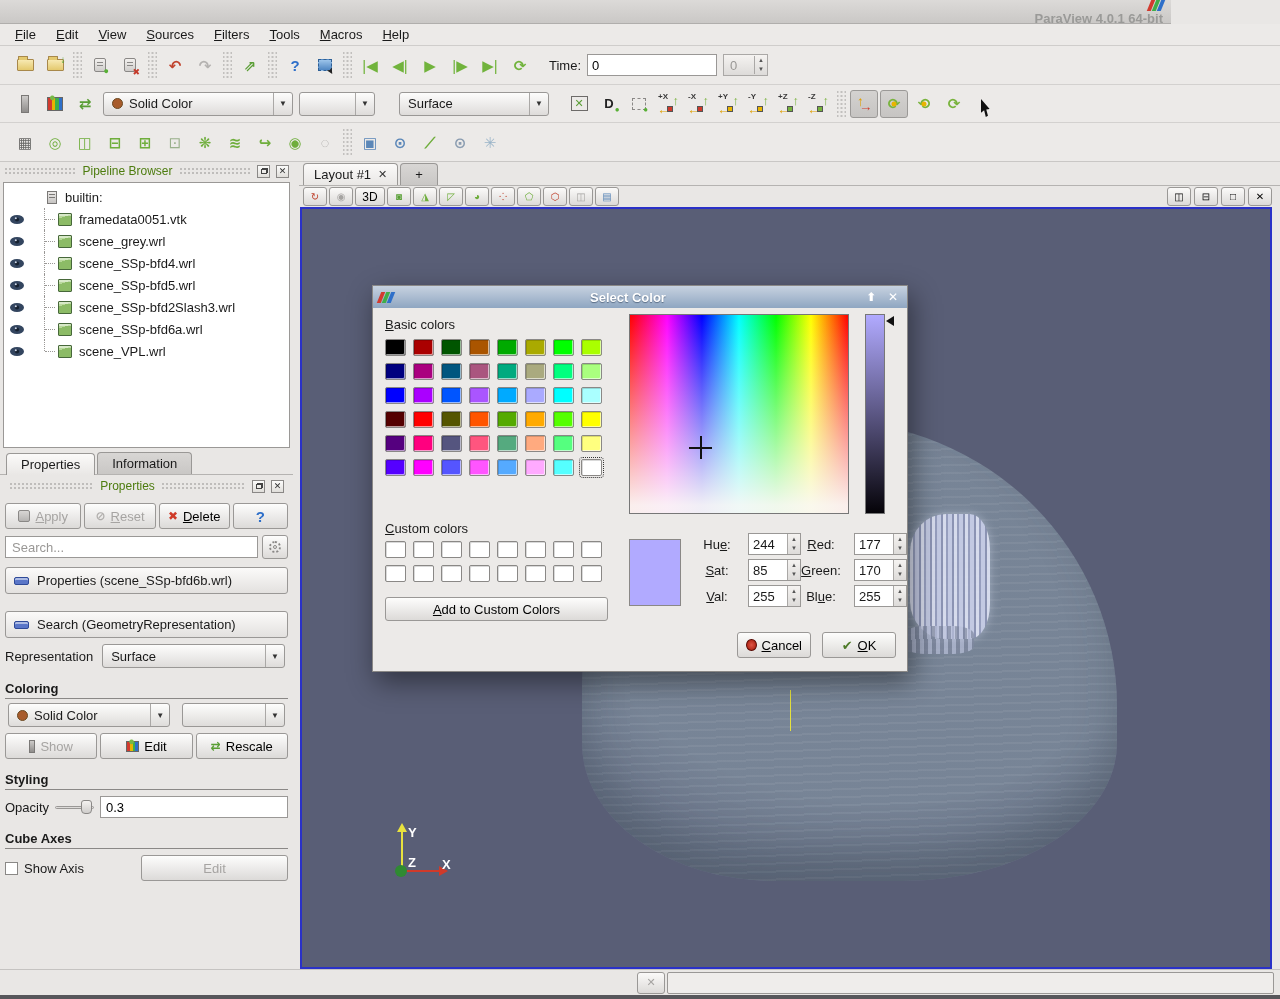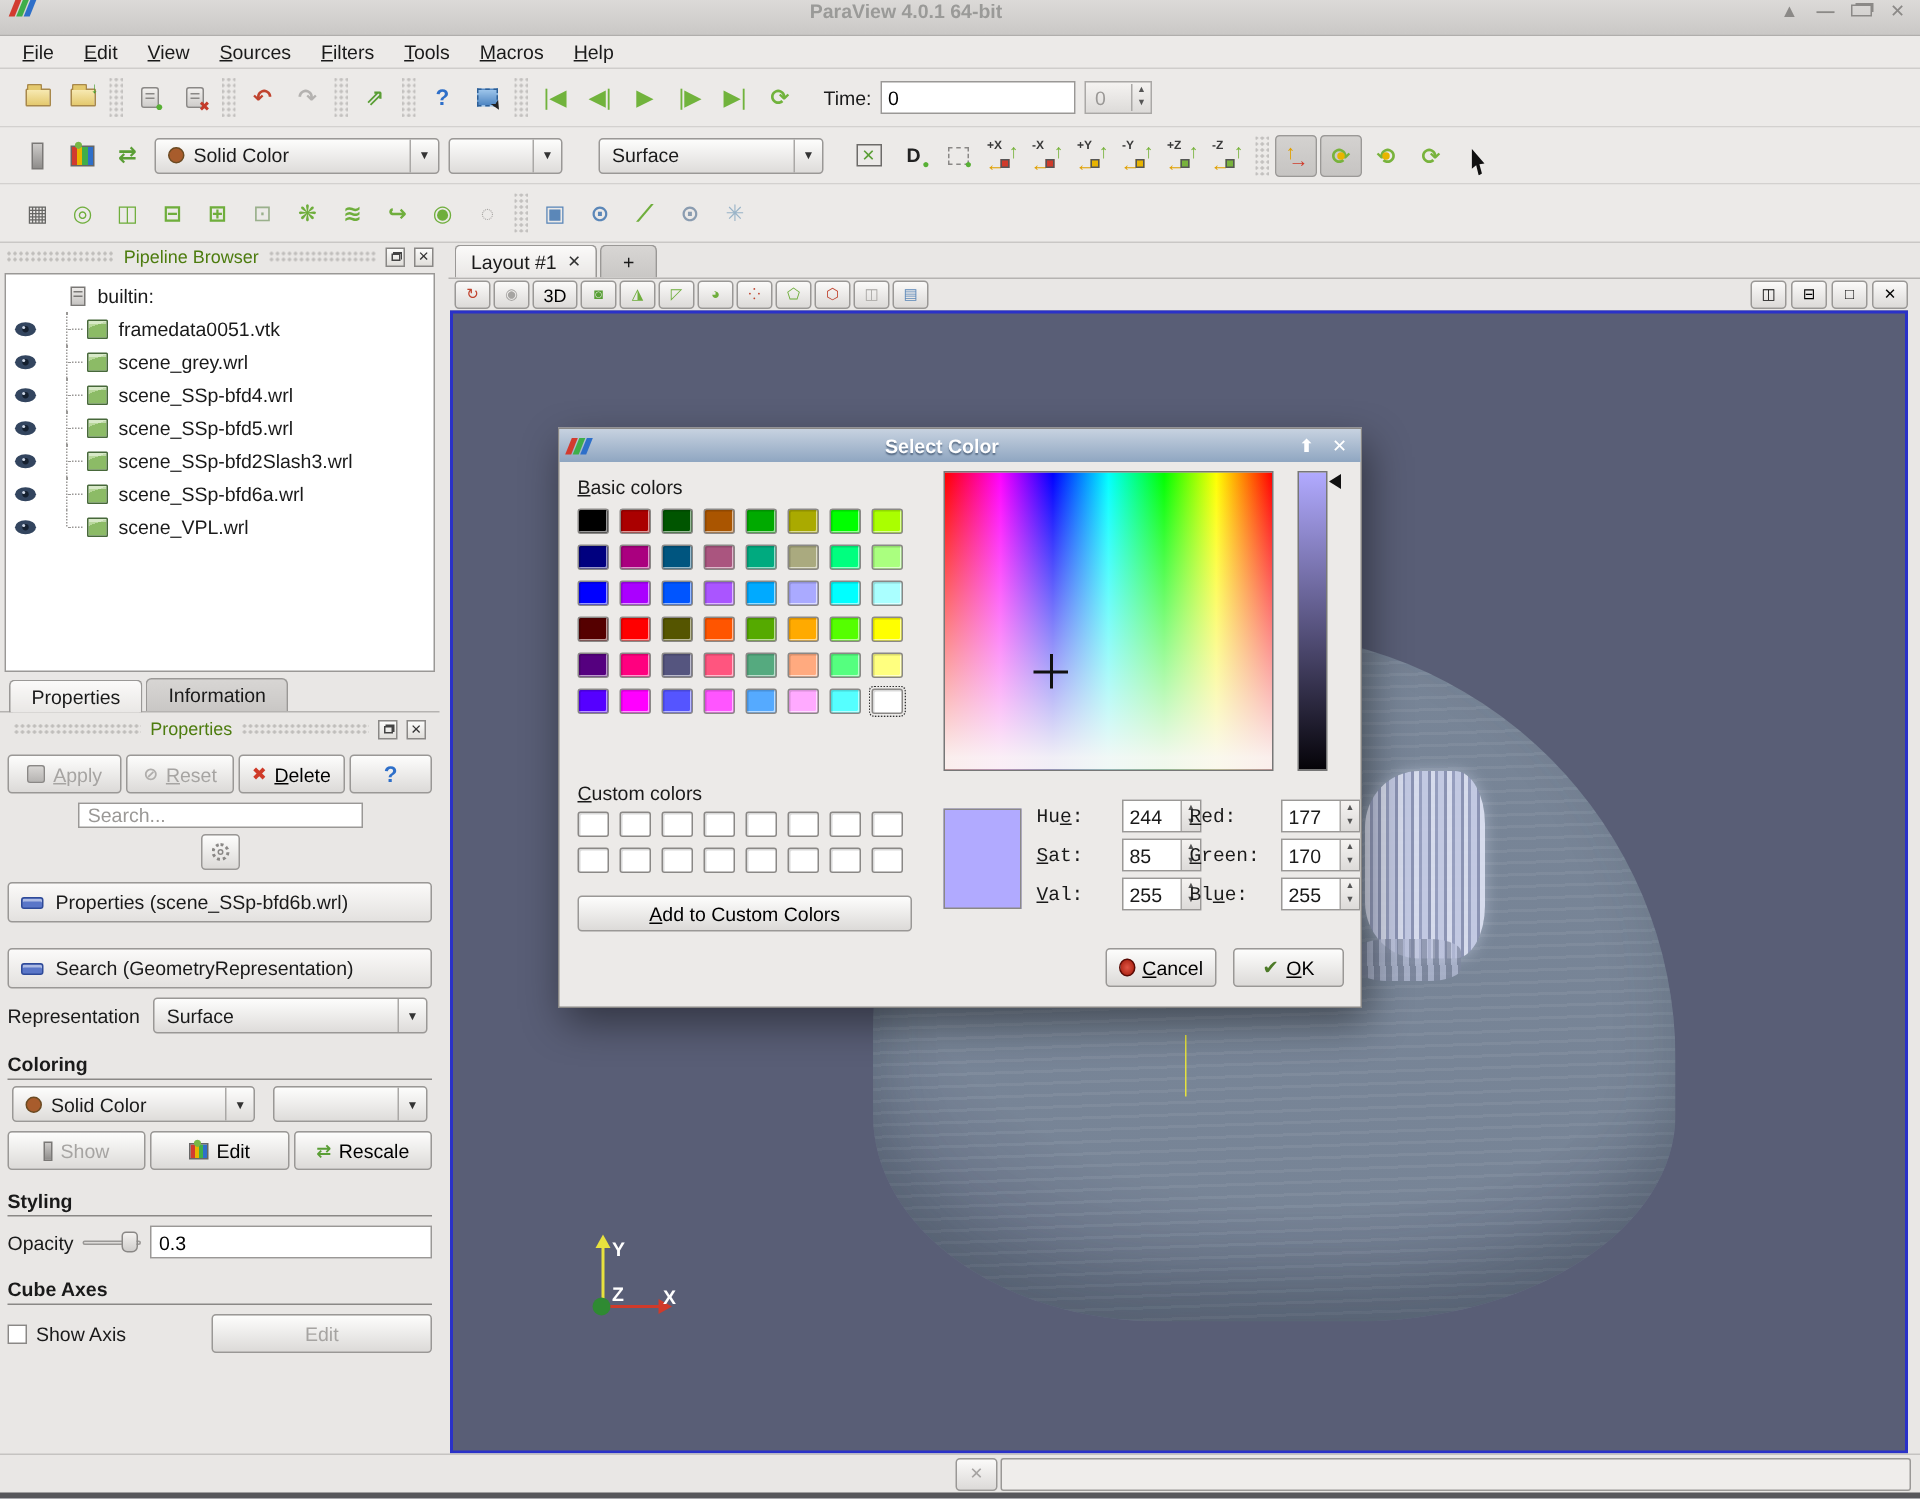--- a/index.html
+++ b/index.html
@@ -2,23 +2,23 @@
 <html style="--sel: #7596c1; --vpbg: #595e76; --preview: #b1aaff; --dlg-a: #c7d2e0; --dlg-b: #8fa6c1; --solid-swatch: #a85c2c;"><head>
 <meta charset="utf-8">
 <style>
   * { box-sizing: border-box; margin:0; padding:0; }
   html,body { width:1280px; height:999px; overflow:hidden;
     font-family:"Liberation Sans","DejaVu Sans",sans-serif; font-size:13px;
     background:#e9e7e5; color:#1a1a1a; position:relative; }
   .noselect{ user-select:none; }
 
   
-  #titlebar{ position:absolute; left:0; top:0; width:1280px; height:24px;
-    background:linear-gradient(#dcdad8,#cac8c6); display:flex; align-items:flex-start; padding:0 8px;
-    border-bottom:1px solid #b0aeac;}
+  #titlebar{ position:absolute; left:0; top:0; width:1171px; height:24px;
+    background:linear-gradient(#dcdad8,#cac8c6); display:flex; align-items:flex-end; padding:0 8px;
+    border-bottom:1px solid #b0aeac;flex-direction:column;}
   #titlebar .title{ flex:1; text-align:center; font-weight:bold; color:#9a9a98; font-size:13px;}
   .pvlogo{ display:inline-flex; gap:1px; }
   .pvlogo i{ width:4px; height:11px; transform:skewX(-22deg); display:inline-block;}
   .pvlogo i:nth-child(1){background:#d23b2f;} .pvlogo i:nth-child(2){background:#3fae49;} .pvlogo i:nth-child(3){background:#2e6fc9;}
   .winbtns{ display:flex; gap:10px; color:#8b8987; font-weight:bold; font-size:12px;}
   .winbtns span{ width:14px; text-align:center; cursor:default;}
   .maxglyph{ display:inline-block; width:9px; height:8px; border:1px solid #8b8987; box-shadow:2px -2px 0 -1px #8b8987;}
 
   #menubar{ position:absolute; left:0; top:24px; width:1280px; height:22px; background:#eceae8;
     display:flex; align-items:center; gap:2px; padding:0 6px; border-bottom:1px solid #cfcdcb;}
@@ -107,21 +107,21 @@
   .btnrow{ display:flex; gap:3px; margin:8px 0 6px;}
   .btn{ height:26px; border:1px solid #9a9896; border-radius:3px; background:linear-gradient(#fdfdfc,#dcdad8);
     display:inline-flex; align-items:center; justify-content:center; gap:5px; font-size:13px; font-family:inherit; padding:0 8px;}
   .btn u{ text-decoration:underline;}
   .btn.disabled{ color:#a6a4a2;}
   .btn .bic{ font-size:12px; }
   .applyic{ width:12px; height:12px; background:linear-gradient(#d8d6d4,#b6b4b2); border:1px solid #8a8886; border-radius:2px;}
   .resetic{ color:#b0aeac; font-weight:bold;}
   .delic{ color:#cf3a28; font-weight:bold;}
   .helpic{ color:#2e6fc9; font-weight:bold; font-size:15px;}
-  #searchrow{ display:flex; gap:4px; align-items:center; margin:4px 0 8px;flex-direction:column;}
+  #searchrow{ display:flex; gap:4px; align-items:center; margin:4px 0 8px;}
   #searchrow input{ flex:1; height:22px; border:1px solid #9a9896; padding:0 6px; font-family:inherit; font-size:13px; background:#fff;}
   #searchrow input::placeholder{ color:#9a9896;}
   .gearbtn{ width:26px; height:24px; border:1px solid #9a9896; border-radius:3px; background:linear-gradient(#fdfdfc,#dcdad8); display:flex; align-items:center; justify-content:center;}
   .gearic{ width:12px; height:12px; border:2px dotted #8a8886; border-radius:50%; position:relative;}
   .gearic::after{content:""; position:absolute; inset:2px; border:1px solid #8a8886; border-radius:50%;}
   .secthdr{ height:27px; border:1px solid #9a9896; border-radius:3px; background:linear-gradient(#fbfaf9,#e3e1df);
     display:flex; align-items:center; gap:8px; padding:0 8px; margin:5px 0; font-size:13px;}
   .eqic{ width:15px; height:8px; background:#5a76c8; border:1px solid #2f4a98; border-radius:2px; box-shadow:inset 0 2px 0 rgba(255,255,255,.5);}
   .formrow{ display:flex; align-items:center; gap:6px; margin:6px 0;}
   .formrow .flabel{ white-space:nowrap;}
@@ -186,21 +186,21 @@
      background: linear-gradient(to bottom, rgba(255,255,255,0) 0%, rgba(250,248,246,.96) 96%),
        linear-gradient(to right, #f00 0%, #f0f 17%, #00f 33%, #0ff 50%, #0f0 67%, #ff0 83%, #f00 100%);}
   #cross{ position:absolute; width:23px; height:23px;}
   #cross::before{ content:""; position:absolute; left:11px; top:0; width:1.6px; height:23px; background:#111;}
   #cross::after{ content:""; position:absolute; top:11px; left:0; height:1.6px; width:23px; background:#111;}
   #vstrip{ position:absolute; left:492px; top:28px; width:20px; height:200px; border:1px solid #777;
      background:linear-gradient(var(--preview), #050308);}
   #varrow{ position:absolute; left:513px; top:30px; width:0; height:0; border-top:5px solid transparent; border-bottom:5px solid transparent; border-right:8px solid #111;}
   #preview{ position:absolute; left:256px; top:253px; width:52px; height:67px; background:var(--preview); border:1px solid #8a8886;}
   .qrow{ position:absolute; display:flex; align-items:center; gap:5px;}
-  .qrow .ql{ width:52px; text-align:left;font-family:Liberation Mono, monospace;}
+  .qrow .ql{ width:52px; text-align:center;}
   .qrow.rgbcol .ql{ width:56px;}
   .qspin{ display:flex; height:22px; border:1px solid #9a9896; background:#fff;}
   .qspin .qv{ width:38px; padding:1px 4px; font-size:13px; display:flex; align-items:center;}
   .qspin .arrows{ background:linear-gradient(#f5f3f1,#dddbd9);}
   #addcustom{ position:absolute; left:12px; top:311px; width:223px; height:24px;}
   #dlgbtns{ position:absolute; right:11px; top:346px; display:flex; gap:11px;}
   #dlgbtns .btn{ width:74px; height:26px;}
   .cancelic{ width:12px; height:12px; border-radius:50%; background:radial-gradient(#e05545,#a01808); border:1px solid #5a0a04;}
   .okic{ color:#4d7a28; font-weight:bold; font-size:13px;}
 

